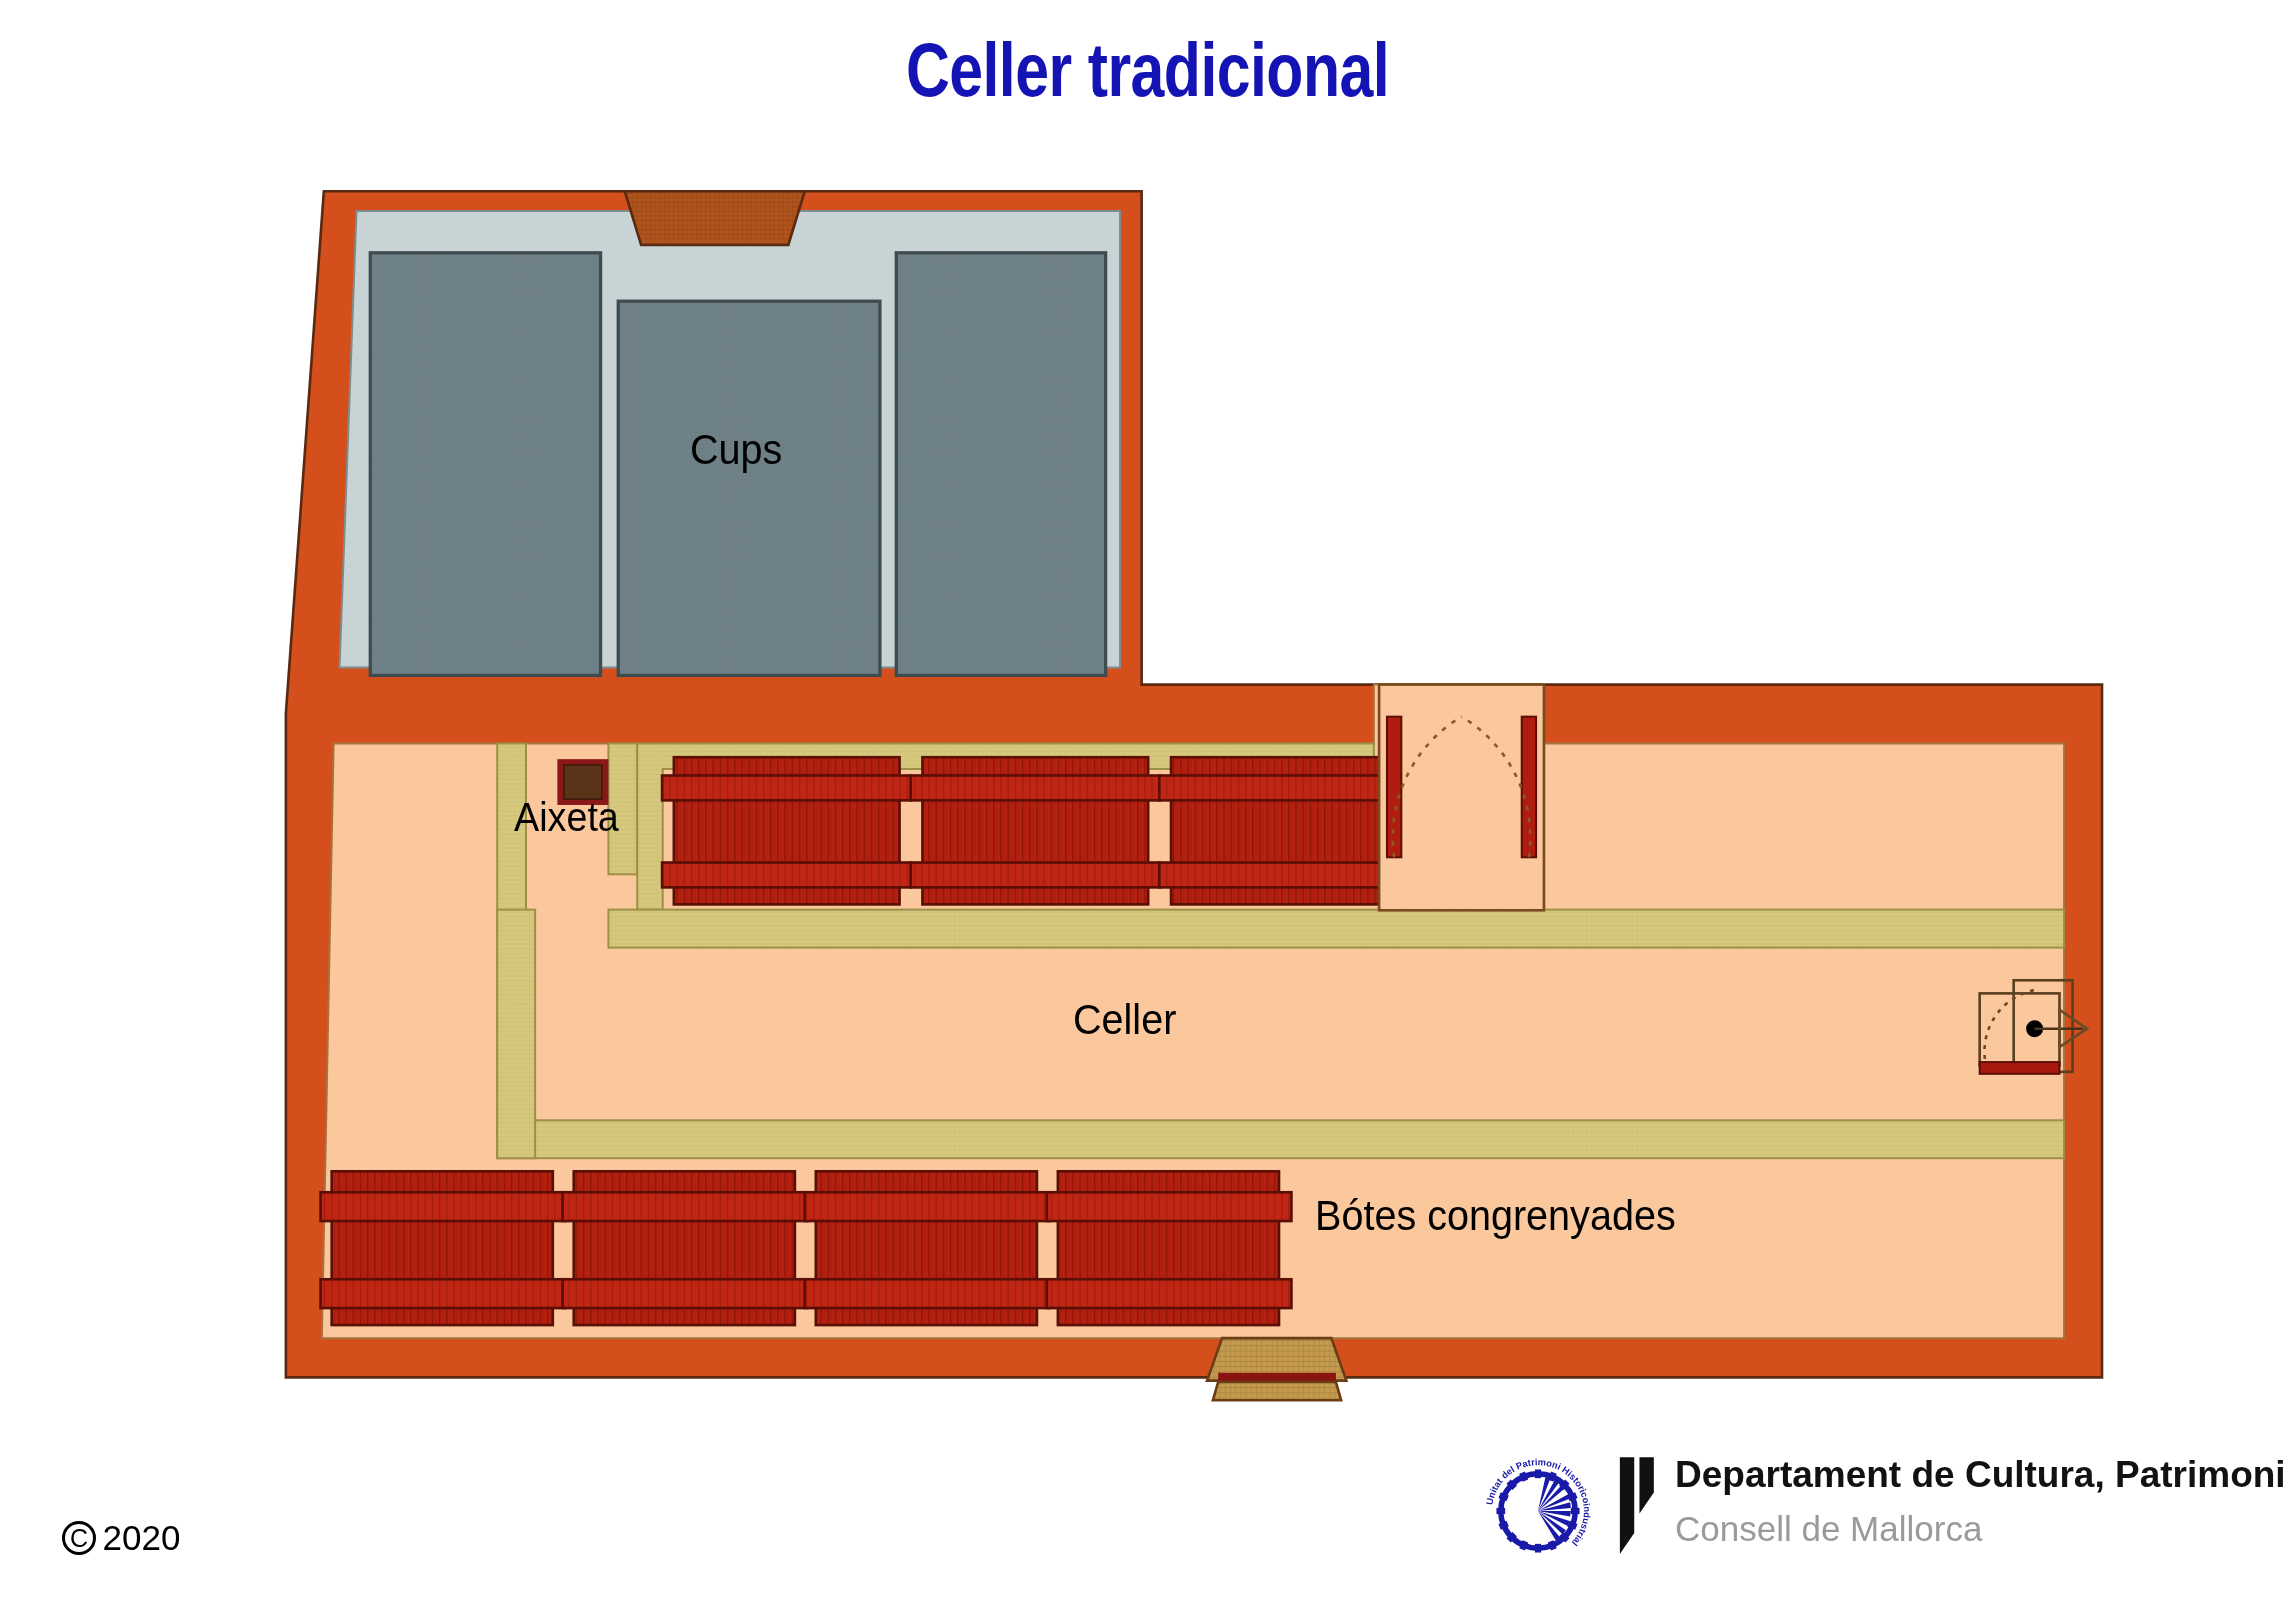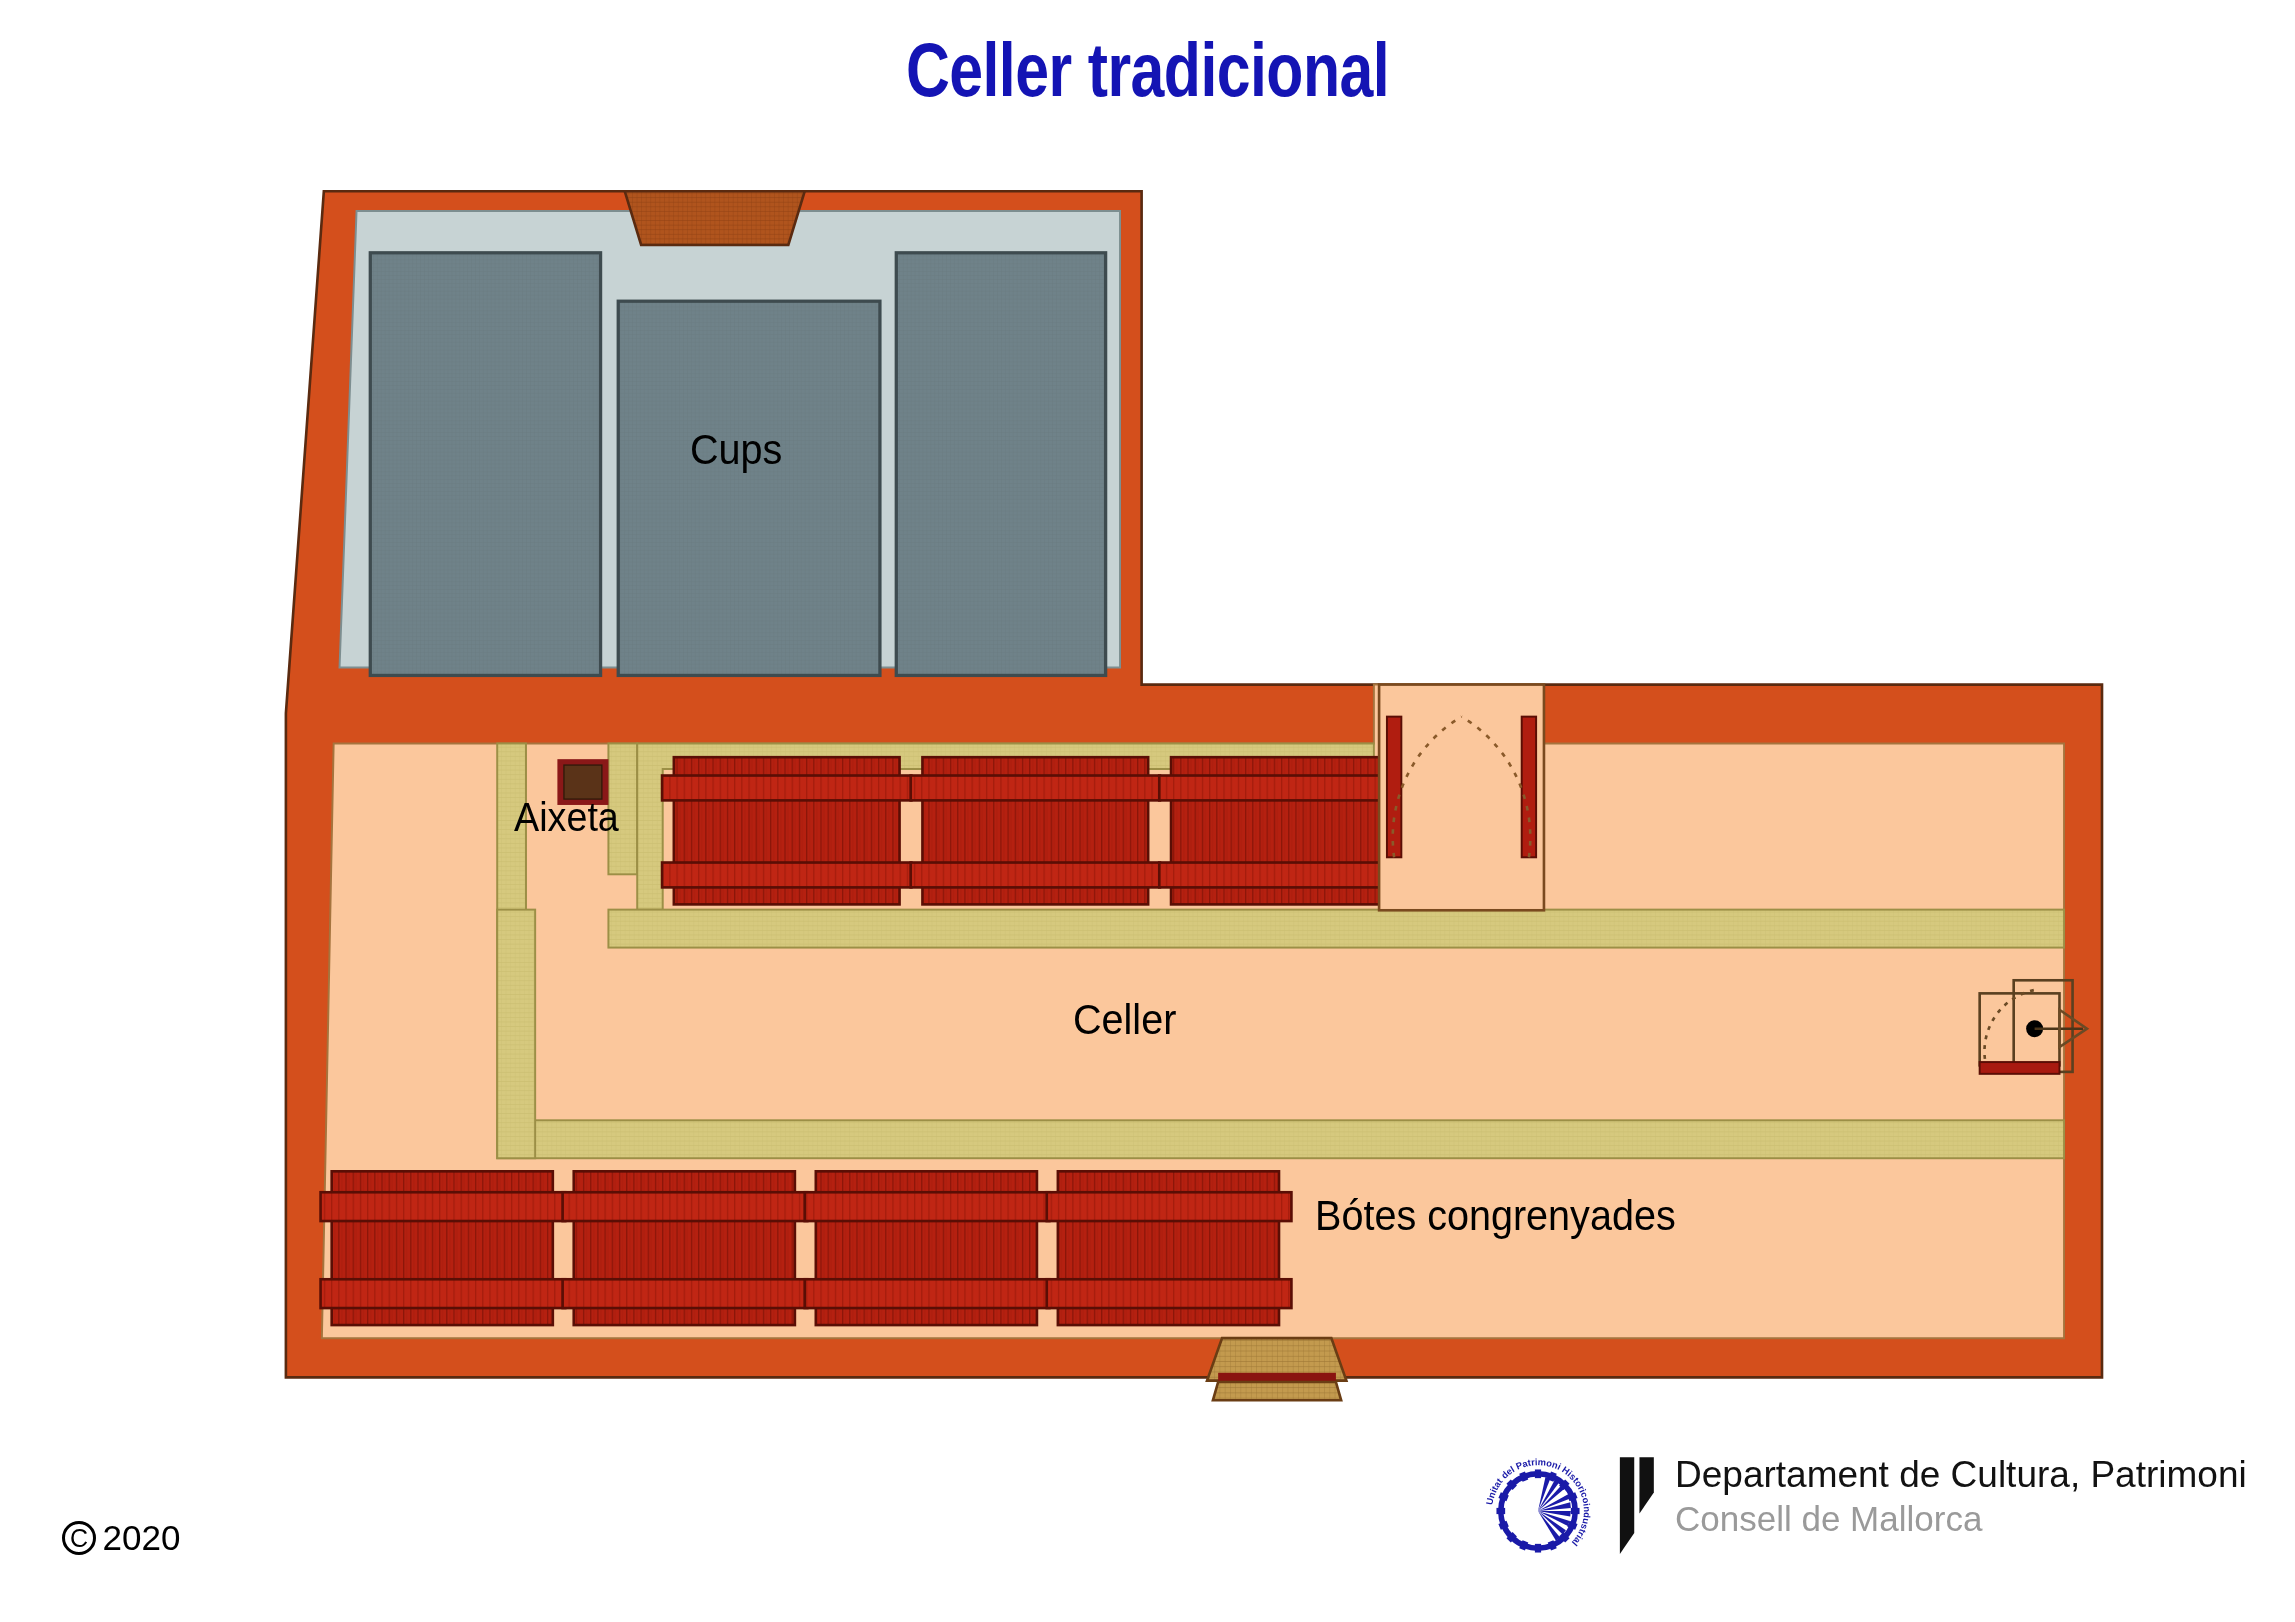--- a/index.html
+++ b/index.html
@@ -90,28 +90,29 @@
   #logo-seal { width: 124px; height: 124px; flex: 0 0 auto; }
   #logo-bar  { width: 41px; height: 98px; flex: 0 0 auto; margin-top: 6.5px; }
   #logo-text { margin-top: 5.2px; }
   #logo-text .l1,
   #logo-text .l2 {
     font-family: "Liberation Sans", sans-serif;
     font-size: 37px;
     line-height: 1.12;
     color: #121212;
     white-space: nowrap;
+    font-weight: bold;
   }
   #logo-text .l3 {
     font-family: "Liberation Sans", sans-serif;
     font-size: 35px;
     line-height: 1.18;
     color: #9a9a9a;
     white-space: nowrap;
-    margin-top: 2px;
+    margin-top: 12px;
   }
 </style>
 </head>
 <body>
 
 <div id="page-title">Celler tradicional</div>
 
 <div id="plan">
 <svg width="2295" height="1623" viewBox="0 0 3508 2480" xmlns="http://www.w3.org/2000/svg" shape-rendering="geometricPrecision">
 

